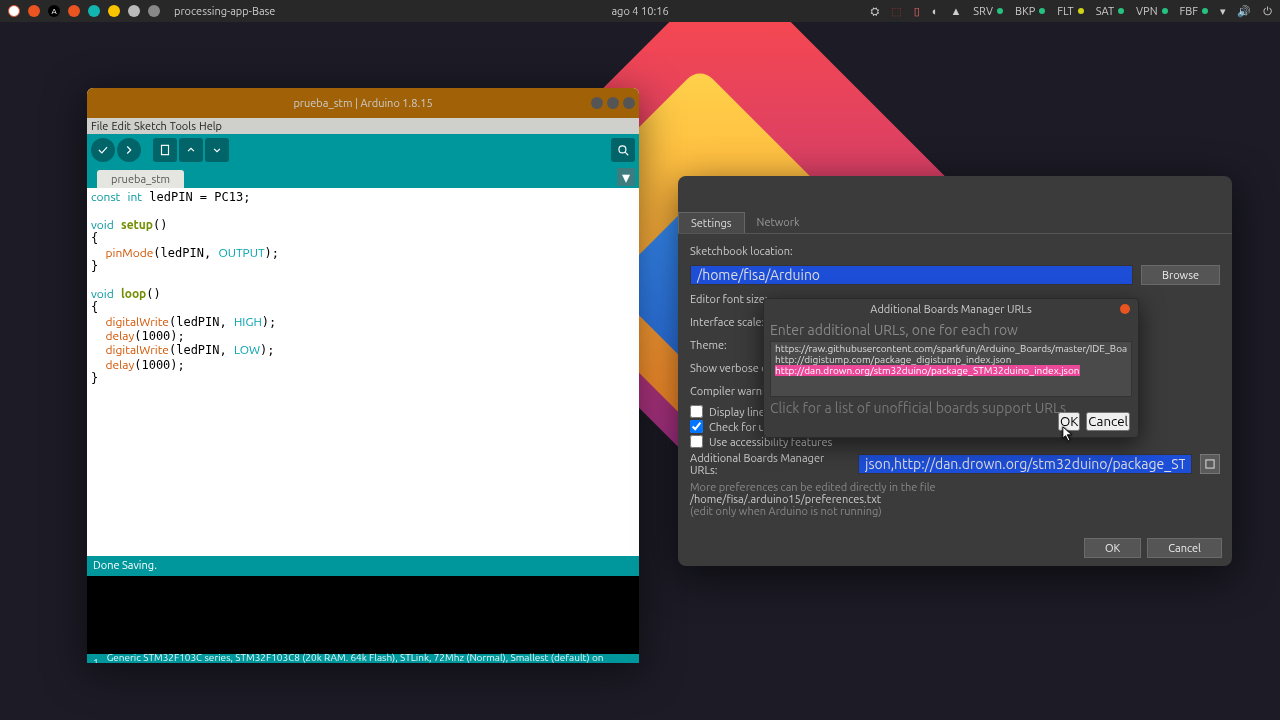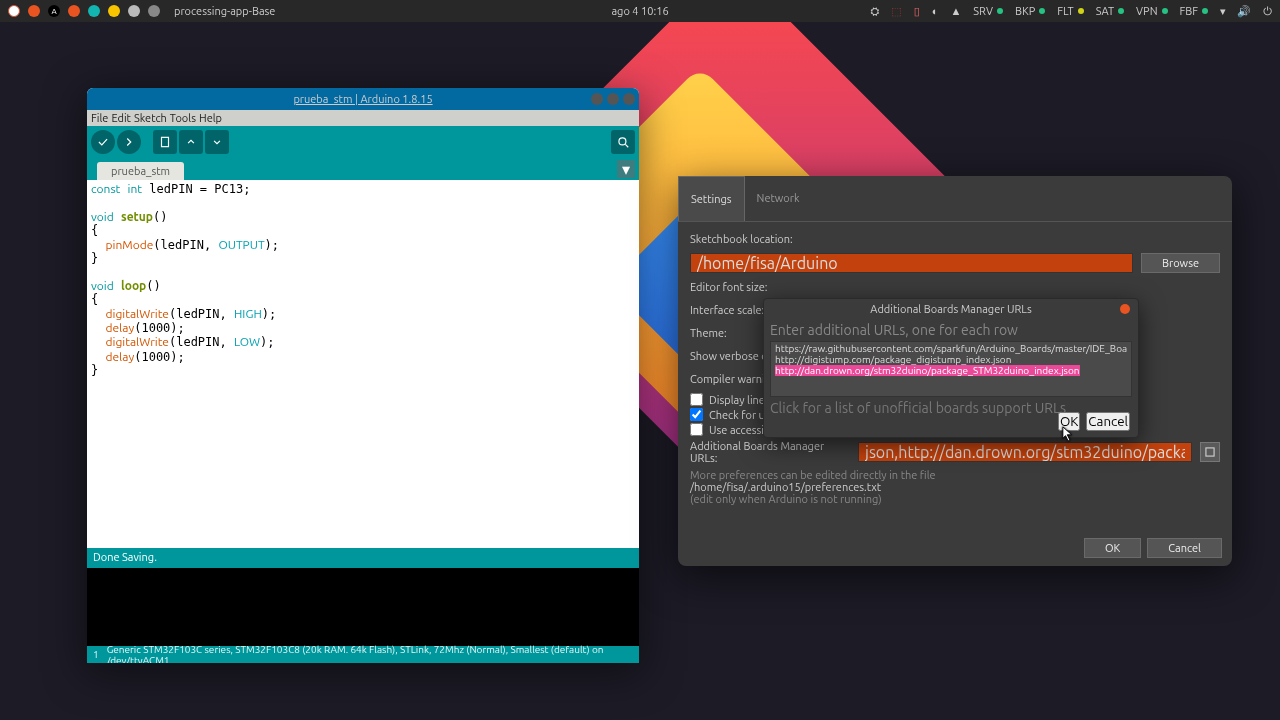--- a/index.html
+++ b/index.html
@@ -15,21 +15,21 @@
 .topbar { position:absolute; top:0; left:0; right:0; height:22px; background:#282828; color:#ccc; font-size:11px; display:flex; align-items:center; padding:0 8px; z-index:900; }
 .topbar .tray { display:flex; gap:8px; align-items:center; }
 .topbar .tray .dot { width:12px; height:12px; border-radius:50%; display:inline-block; }
 .topbar .center { position:absolute; left:50%; transform:translateX(-50%); }
 .topbar .right { margin-left:auto; display:flex; gap:12px; align-items:center; }
 .topbar .ind { display:flex; align-items:center; gap:4px; }
 .topbar .ind .led { width:6px; height:6px; border-radius:50%; display:inline-block; }
 
 
 .arduino { position:absolute; left:87px; top:88px; width:552px; height:575px; background:#fff; border-radius:6px 6px 0 0; overflow:hidden; box-shadow:0 8px 40px rgba(0,0,0,.5); }
-.arduino .titlebar { height:22px; background:#0369a1; display:flex; align-items:center; justify-content:center; color:#ccc; font-size:11px; position:relative;text-decoration:underline; }
+.arduino .titlebar { height:30px; background:#a16207; display:flex; align-items:center; justify-content:center; color:#ccc; font-size:11px; position:relative; }
 .arduino .titlebar .winbtns { position:absolute; right:4px; display:flex; gap:4px; }
 .arduino .titlebar .wbtn { width:12px; height:12px; border-radius:50%; background:#555; }
 .arduino .menubar { height:16px; background:#cfcfcb; display:flex; gap:3px; padding:0 4px; font-size:11px; color:#222; align-items:center; }
 .arduino .menubar span { cursor:default; }
 .arduino .toolbar { height:32px; background:#00979c; display:flex; align-items:center; padding:0 4px; gap:2px; }
 .arduino .toolbar .tbtn { width:24px; height:24px; border-radius:12px; background:#006468; display:flex; align-items:center; justify-content:center; color:#fff; }
 .arduino .toolbar .tbtn.rect { border-radius:3px; }
 .arduino .toolbar .spacer { flex:1; }
 .arduino .tabbar { height:22px; background:#00979c; display:flex; align-items:flex-end; padding:0 10px; position:relative; }
 .arduino .tabbar .tab { background:#e6e6e0; color:#555; font-size:11px; padding:3px 14px; border-radius:3px 3px 0 0; }
@@ -42,26 +42,26 @@
 .arduino .editor .kw4 { color:#01a1b1; } 
 .arduino .statusbar { height:20px; background:#00979c; color:#fff; font-size:11px; padding:3px 6px; }
 .arduino .console { height:78px; background:#000; }
 .arduino .footer { height:17px; background:#00979c; color:#e0f7f7; font-size:10px; display:flex; align-items:center; padding:0 6px; }
 
 
 .prefs { position:absolute; left:678px; top:176px; width:554px; height:390px; background:#3c3b3b; border-radius:8px; box-shadow:0 10px 40px rgba(0,0,0,.6); color:#ccc; font-size:11px; }
 .prefs .ptitle { height:22px; display:flex; align-items:center; justify-content:center; position:relative; }
 .prefs .ptitle .wbtn { position:absolute; right:10px; width:10px; height:10px; border-radius:50%; background:#555; }
 .prefs .ptabs { display:flex; border-bottom:1px solid #555; }
-.prefs .ptabs .ptab { padding:16px 12px; color:#999; }
+.prefs .ptabs .ptab { padding:4px 12px; color:#999;margin-top:36px; }
 .prefs .ptabs .ptab.active { background:#4a4a4a; color:#ddd; border:1px solid #666; border-bottom:none; }
 .prefs .pbody { padding:8px 12px 0 12px; position:relative; }
 .prefs .row { display:flex; align-items:center; margin-bottom:5px; min-height:18px; gap:8px; }
 .prefs .row .lbl { width:140px; }
-.prefs input[type=text] { background:#c2410c; border:1px solid #333; color:#ddd; padding:2px 6px; font-size:16px; height:20px; }
+.prefs input[type=text] { background:#1d4ed8; border:1px solid #333; color:#ddd; padding:2px 6px; font-size:14px; height:20px; }
 .prefs select { background:#4a4a4a; border:1px solid #333; color:#ddd; padding:1px 4px; font-size:11px; height:20px; }
 .prefs .btn { background:#555; border:1px solid #6a6a6a; color:#eee; padding:2px 20px; font-size:11px; height:20px; cursor:pointer; }
 .prefs .checks .crow { display:flex; align-items:center; gap:6px; margin-bottom:2px; }
 .prefs .foot { position:absolute; right:10px; bottom:8px; display:flex; gap:6px; }
 .prefs .sqbtn { width:20px; height:20px; background:#5a5a5a; border:1px solid #777; display:flex; align-items:center; justify-content:center; }
 
 
 .urldlg { position:absolute; left:763px; top:298px; width:376px; height:140px; background:#3c3b3b; border:1px solid #2a2a2a; border-radius:4px; color:#ccc; font-size:11px; z-index:500; box-shadow:0 6px 24px rgba(0,0,0,.6); }
 .urldlg .utitle { height:20px; display:flex; align-items:center; justify-content:center; position:relative; }
 .urldlg .utitle .cbtn { position:absolute; right:8px; width:10px; height:10px; border-radius:50%; background:#e95420; }

